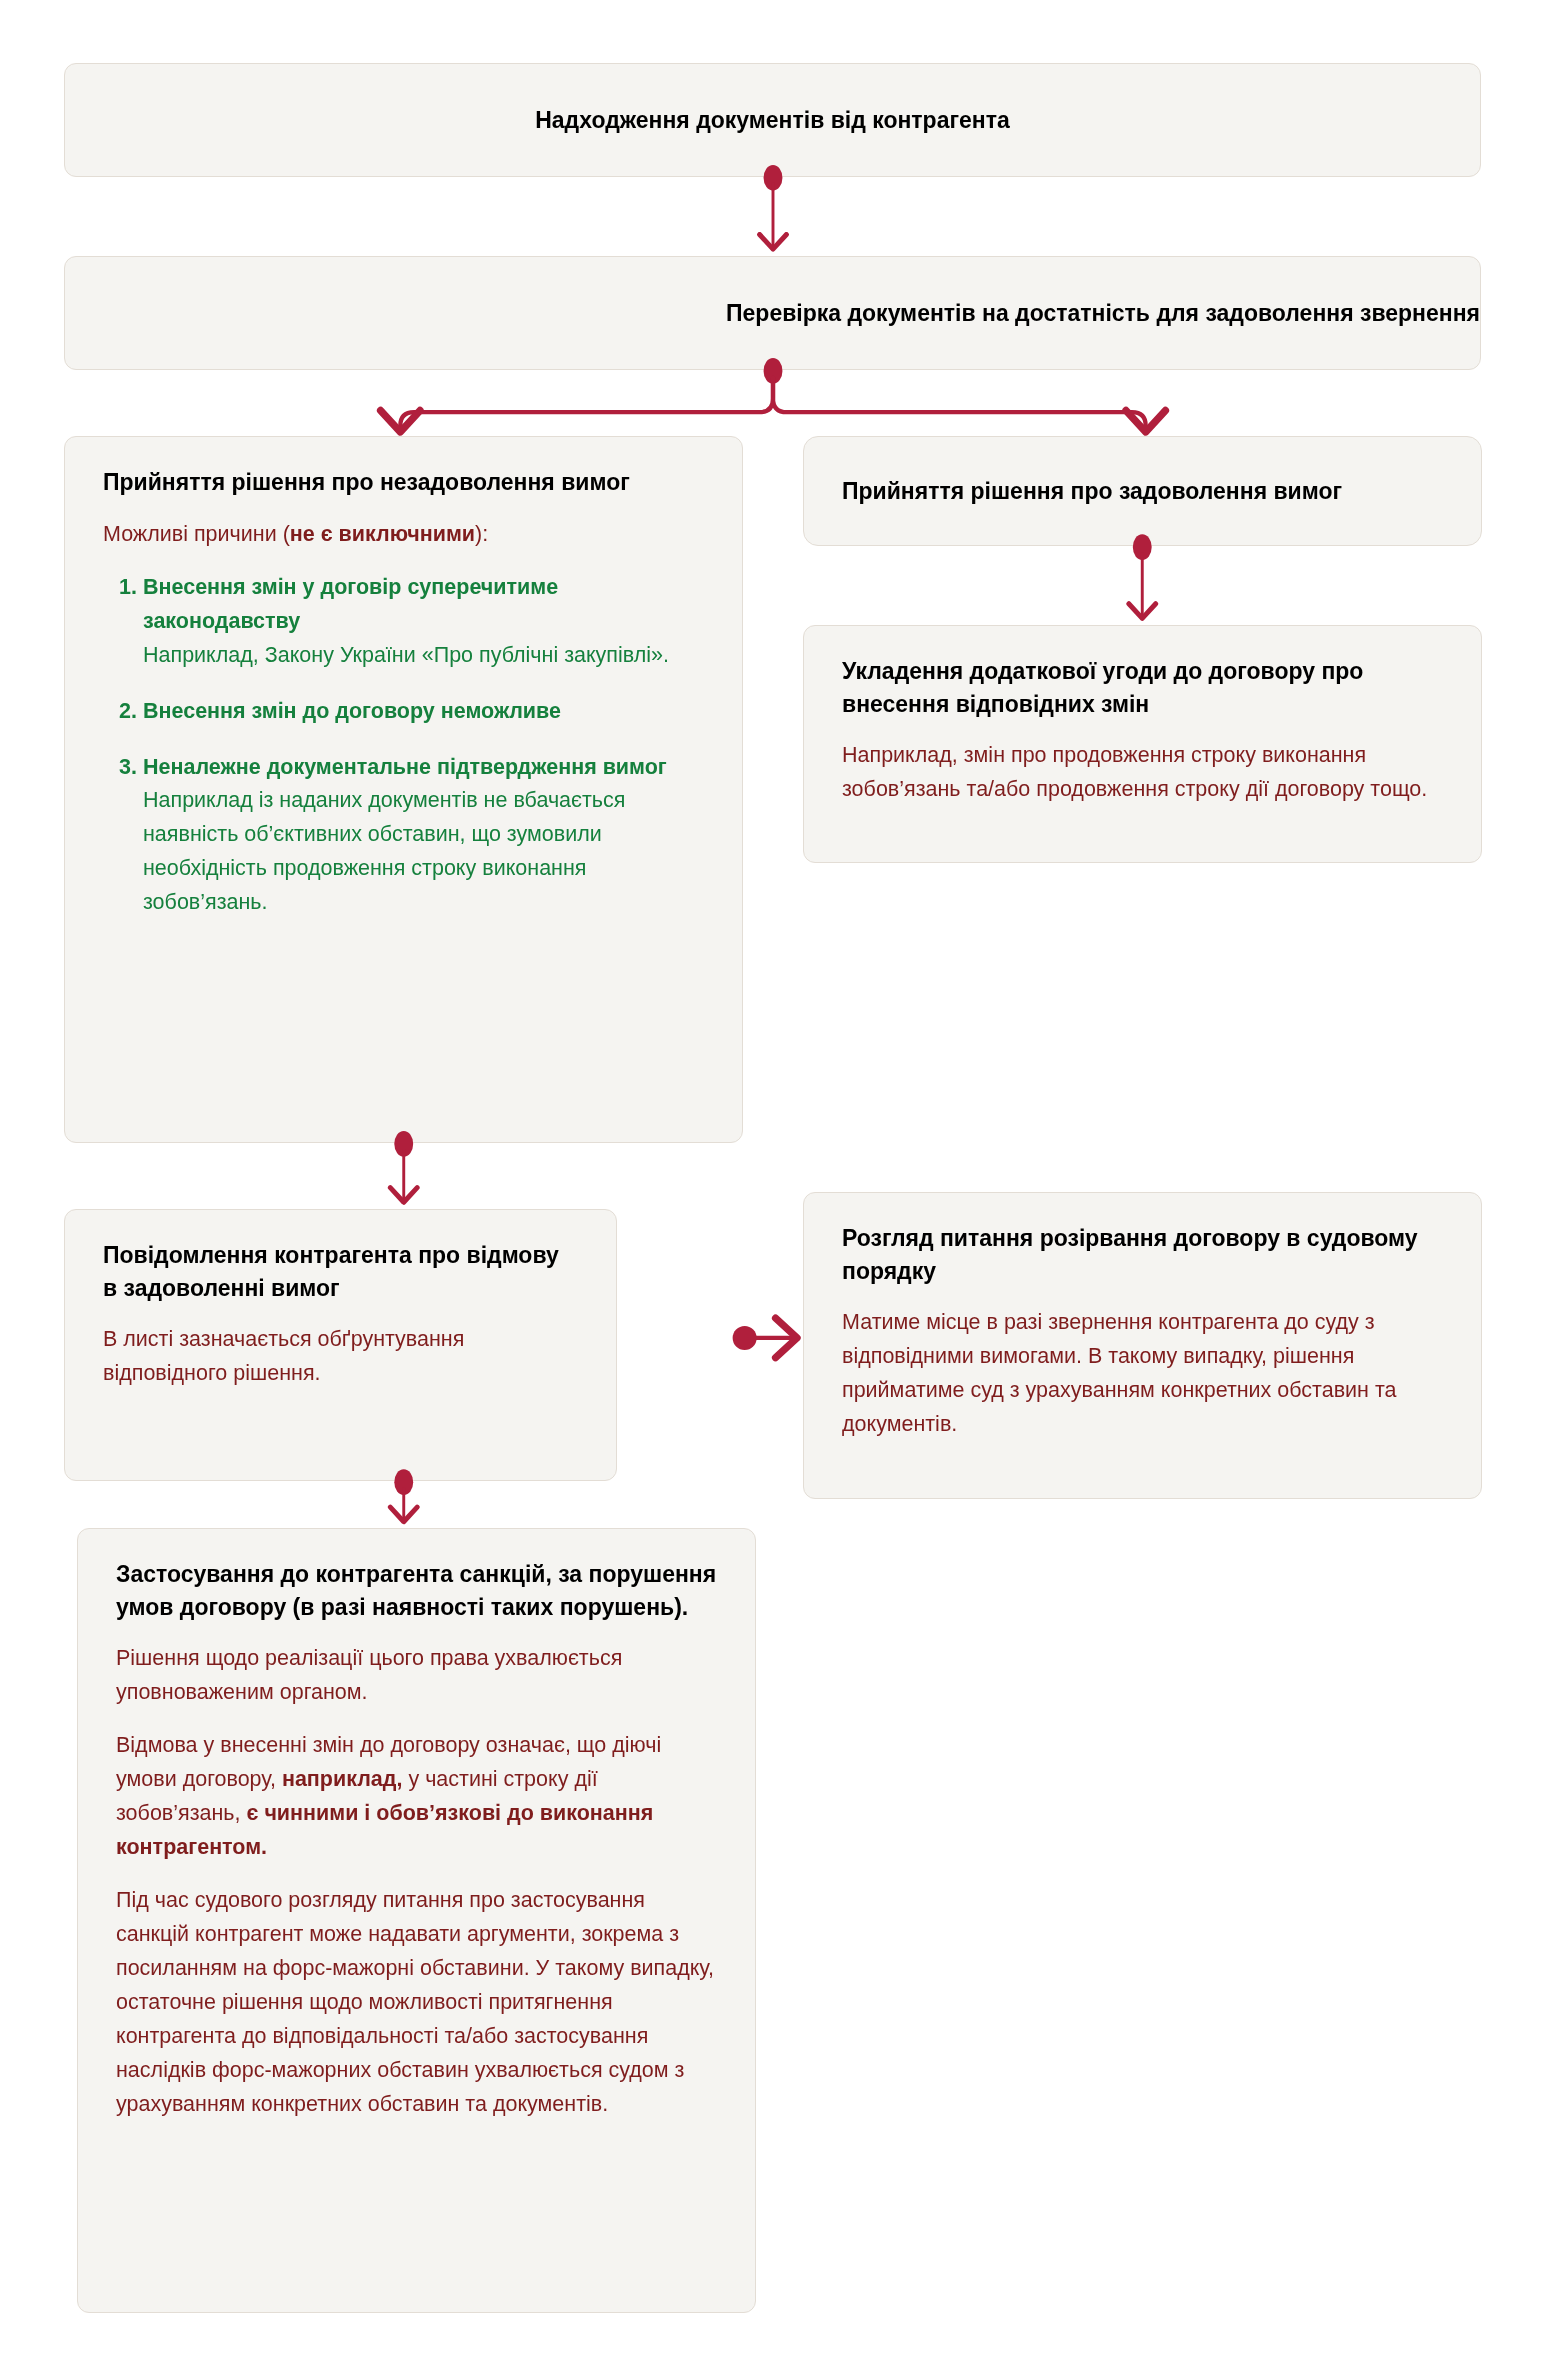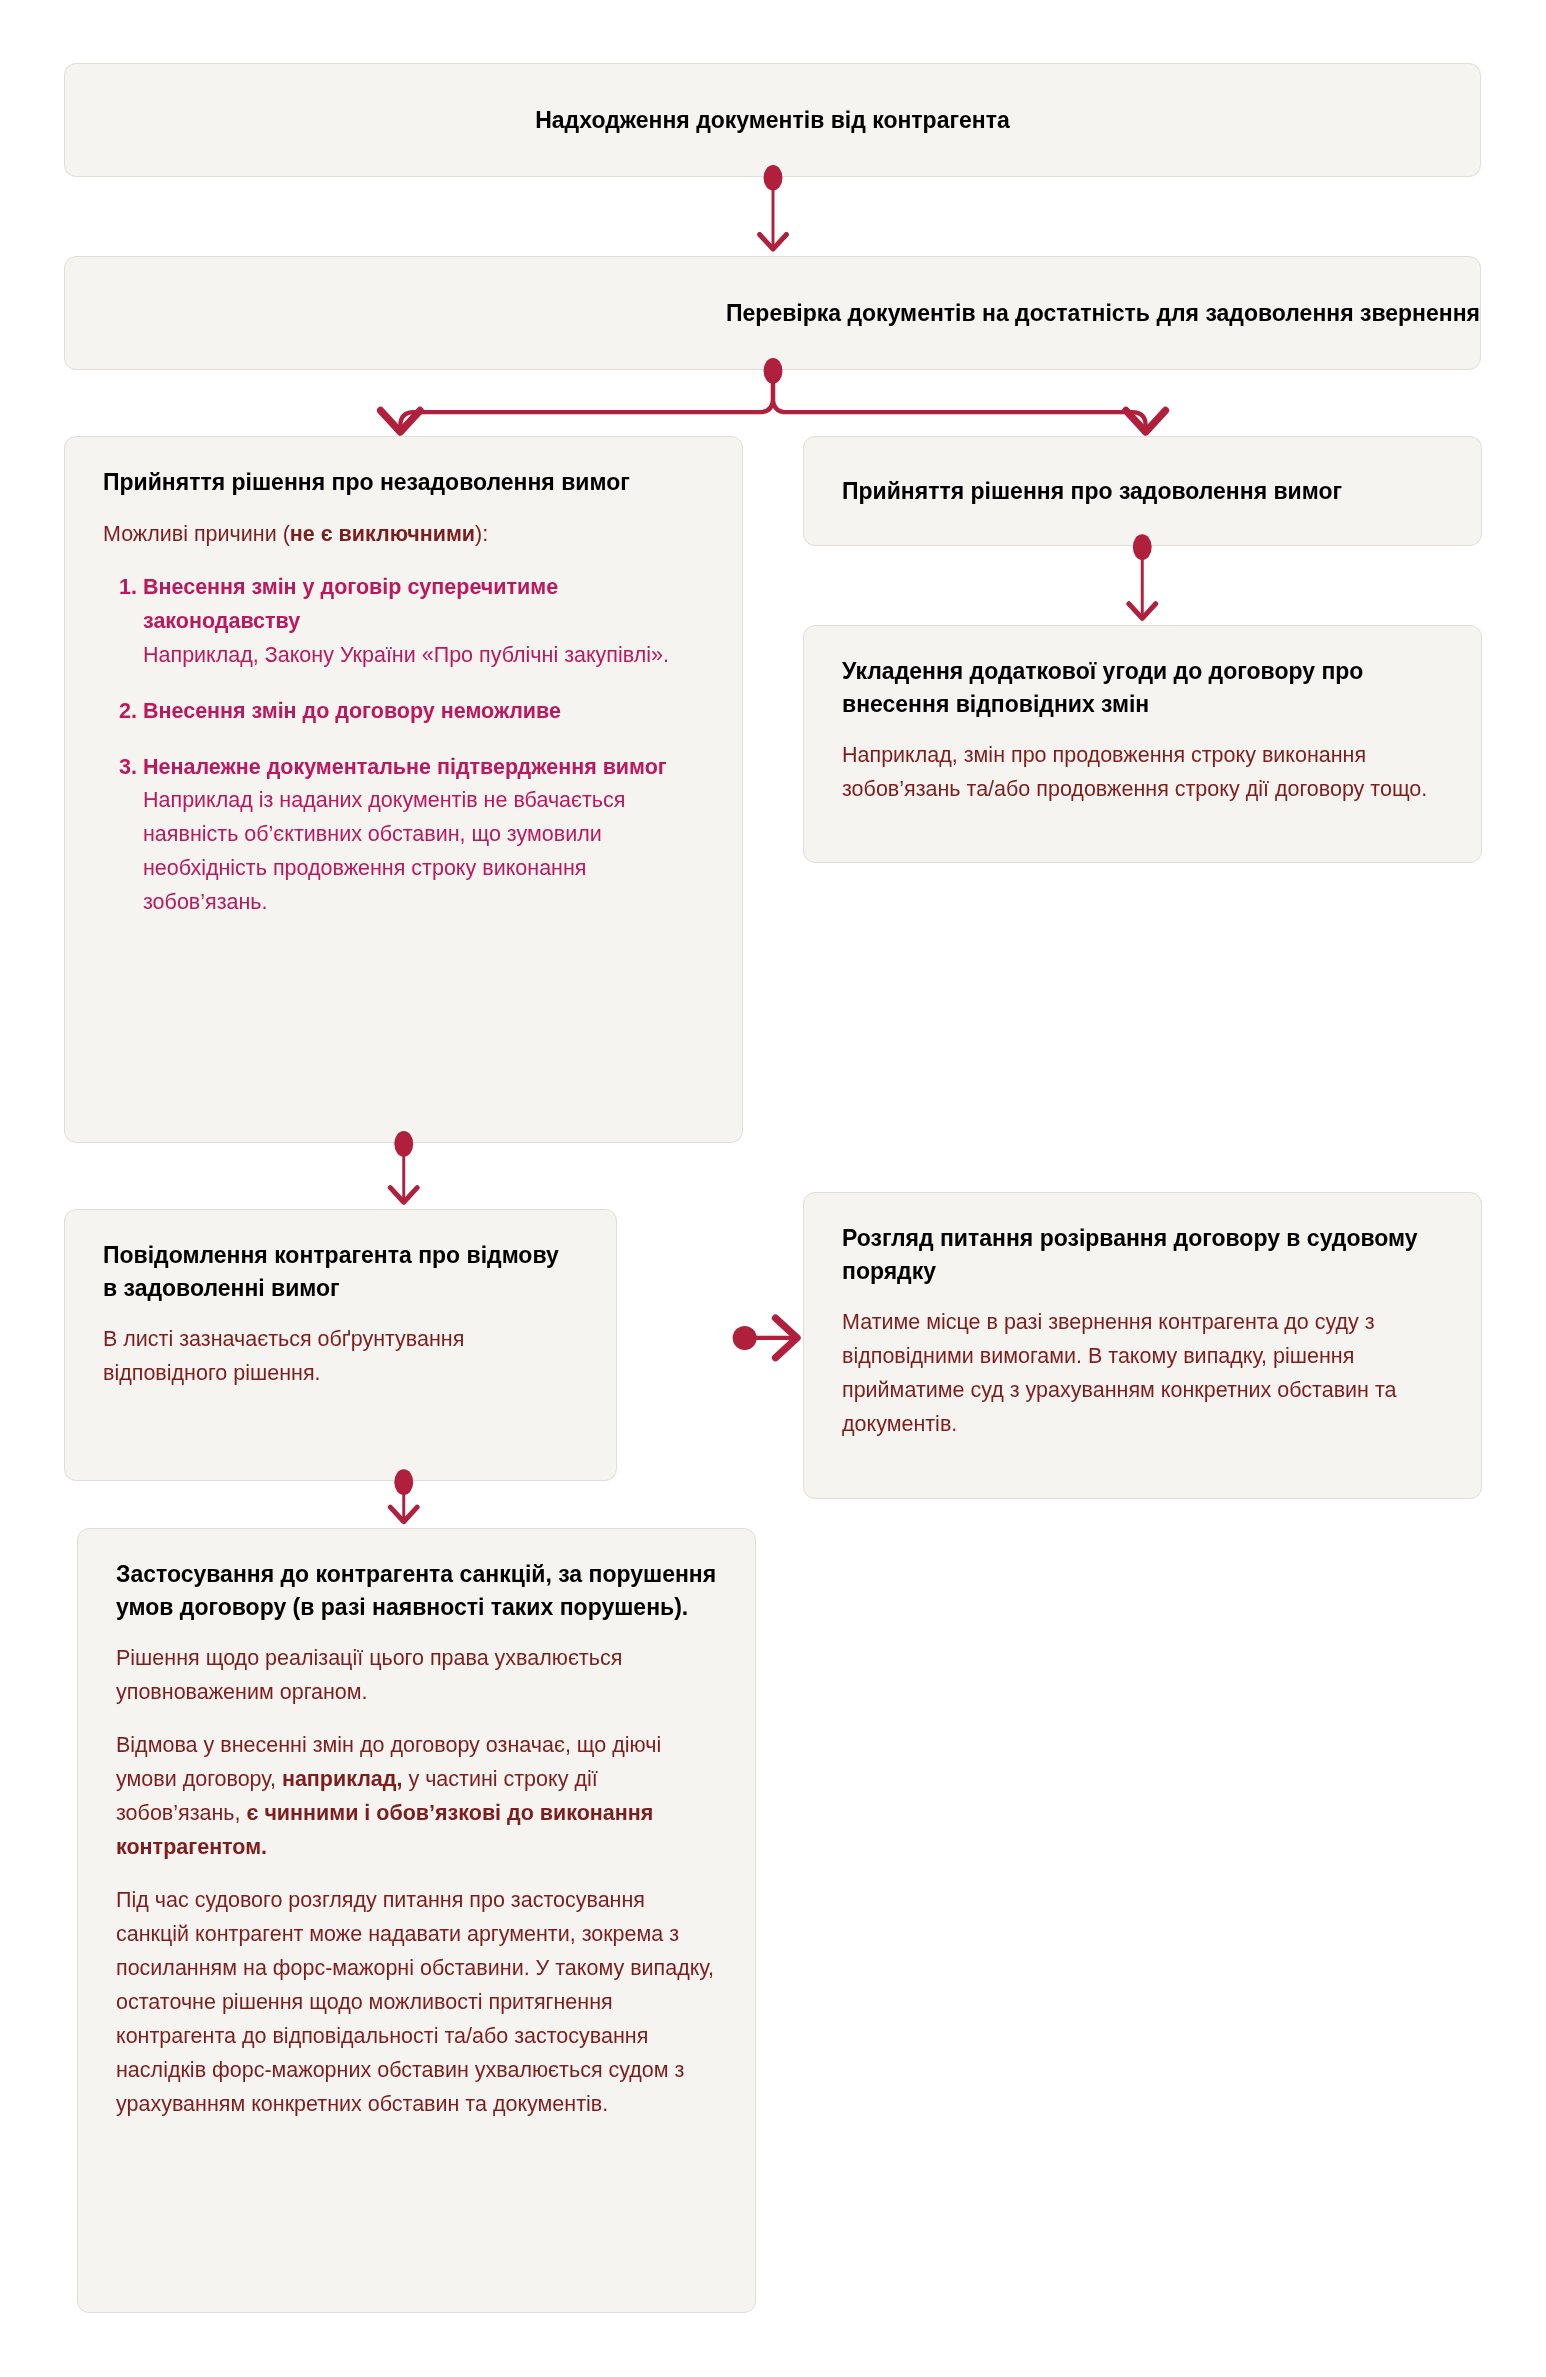--- a/index.html
+++ b/index.html
@@ -63,21 +63,21 @@
     font-size: 21.5px;
     line-height: 1.58;
     margin: 0 0 19px 0;
   }
   .body-text:last-child { margin-bottom: 0; }
   .body-text b { font-weight: bold; }
 
   ol.reasons {
     margin: 0;
     padding-left: 40px;
-    color: #be185d;
+    color: #15803d;
     font-size: 21.5px;
     line-height: 1.58;
   }
   ol.reasons > li {
     margin-bottom: 22px;
   }
   ol.reasons > li:last-child { margin-bottom: 0; }
   ol.reasons > li::marker {
     font-weight: bold;
   }
@@ -91,21 +91,21 @@
   }
 
   
   #box-intake      { left: 64px;  top: 63px;   width: 1417px; height: 114px;
                      display: flex; align-items: center; justify-content: center; }
   #box-verify      { left: 64px;  top: 256px;  width: 1417px; height: 114px;
                      display: flex; align-items: center; justify-content: flex-end; }
 
   #box-reject      { left: 64px;  top: 436px;  width: 679px;  height: 707px; }
   #box-accept      { left: 803px; top: 436px;  width: 679px;  height: 110px;
-                     display: flex; align-items: center; }
+                     display: flex; align-items: center; border-radius: 15px; }
   #box-accept .h-title { margin: 0; }
 
   #box-addendum    { left: 803px; top: 625px;  width: 679px;  height: 238px; }
 
   #box-notify      { left: 64px;  top: 1209px; width: 553px;  height: 272px; }
   #box-court       { left: 803px; top: 1192px; width: 679px;  height: 307px; }
 
   #box-sanctions   { left: 77px;  top: 1528px; width: 679px;  height: 785px; }
 </style>
 </head>

